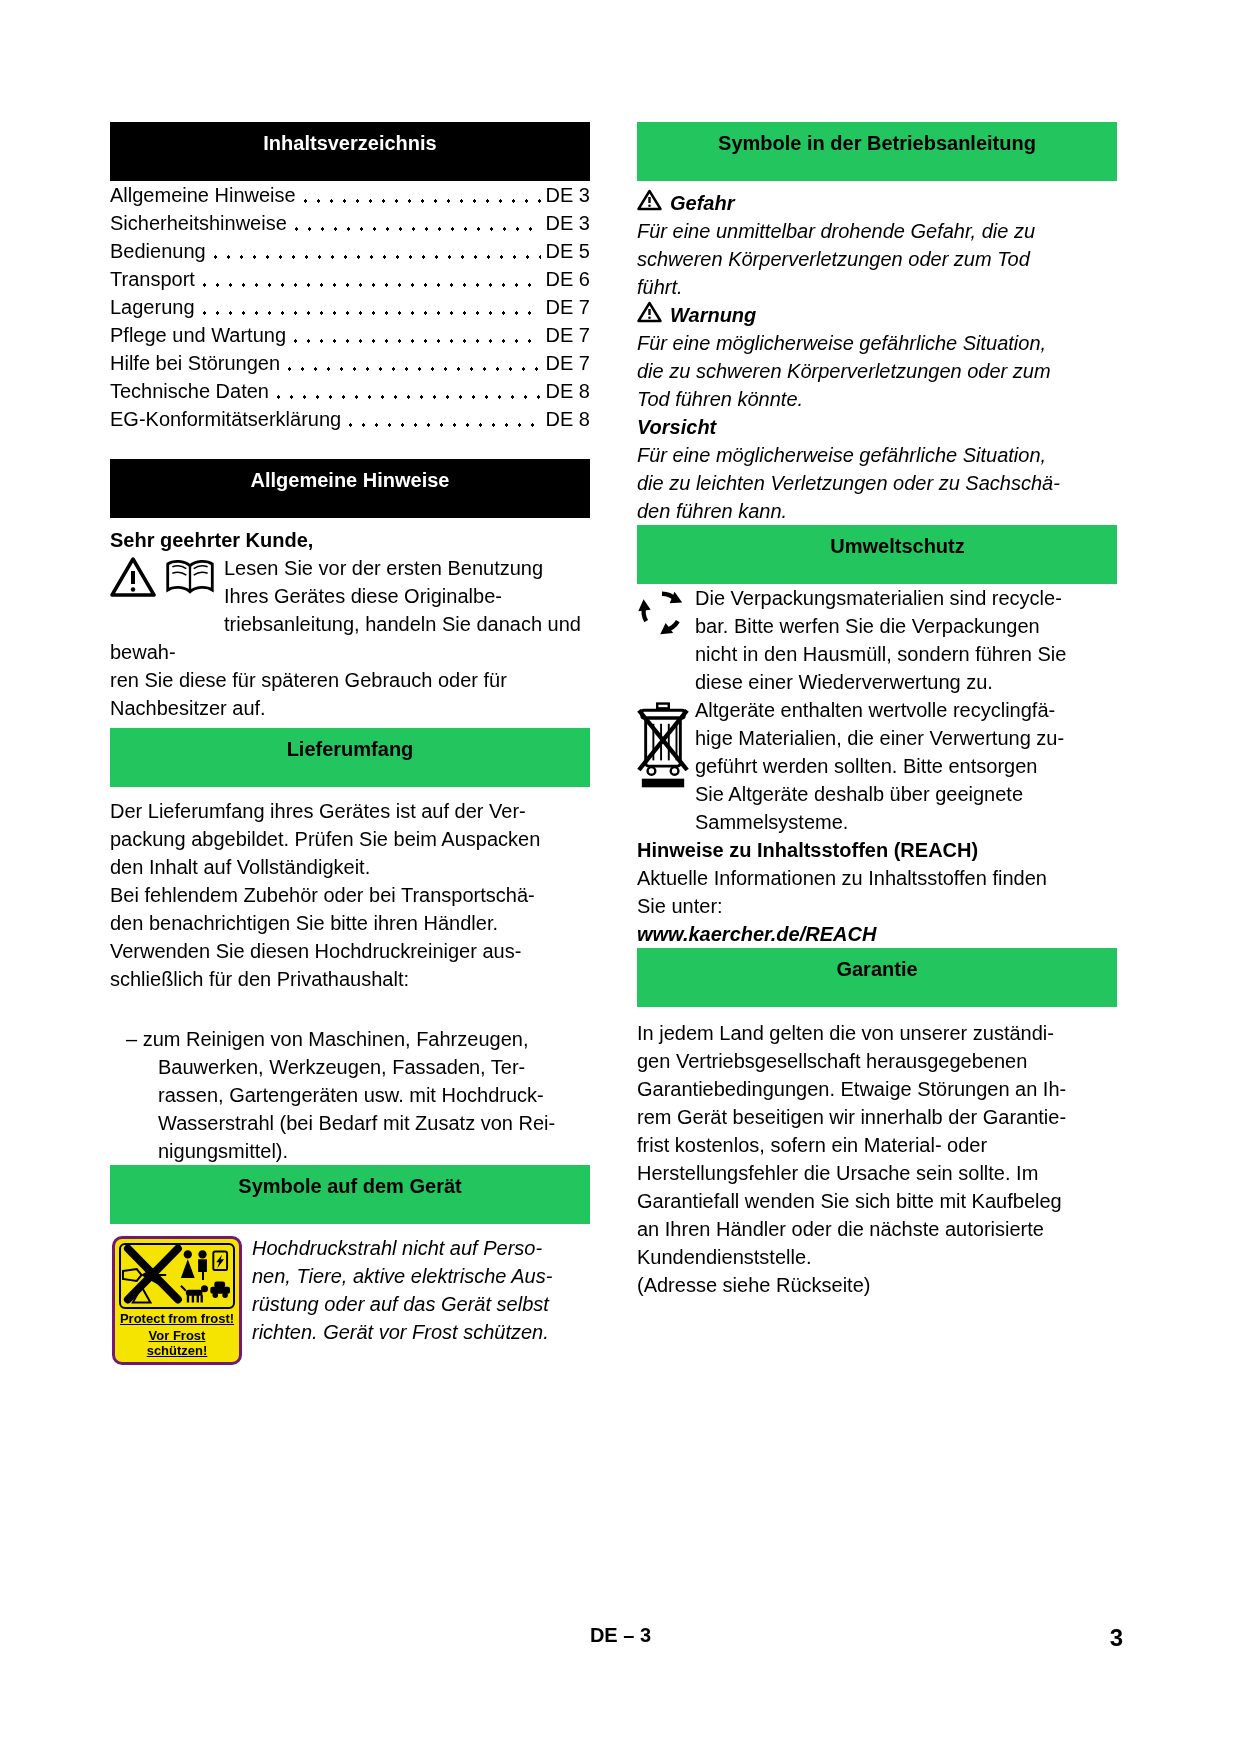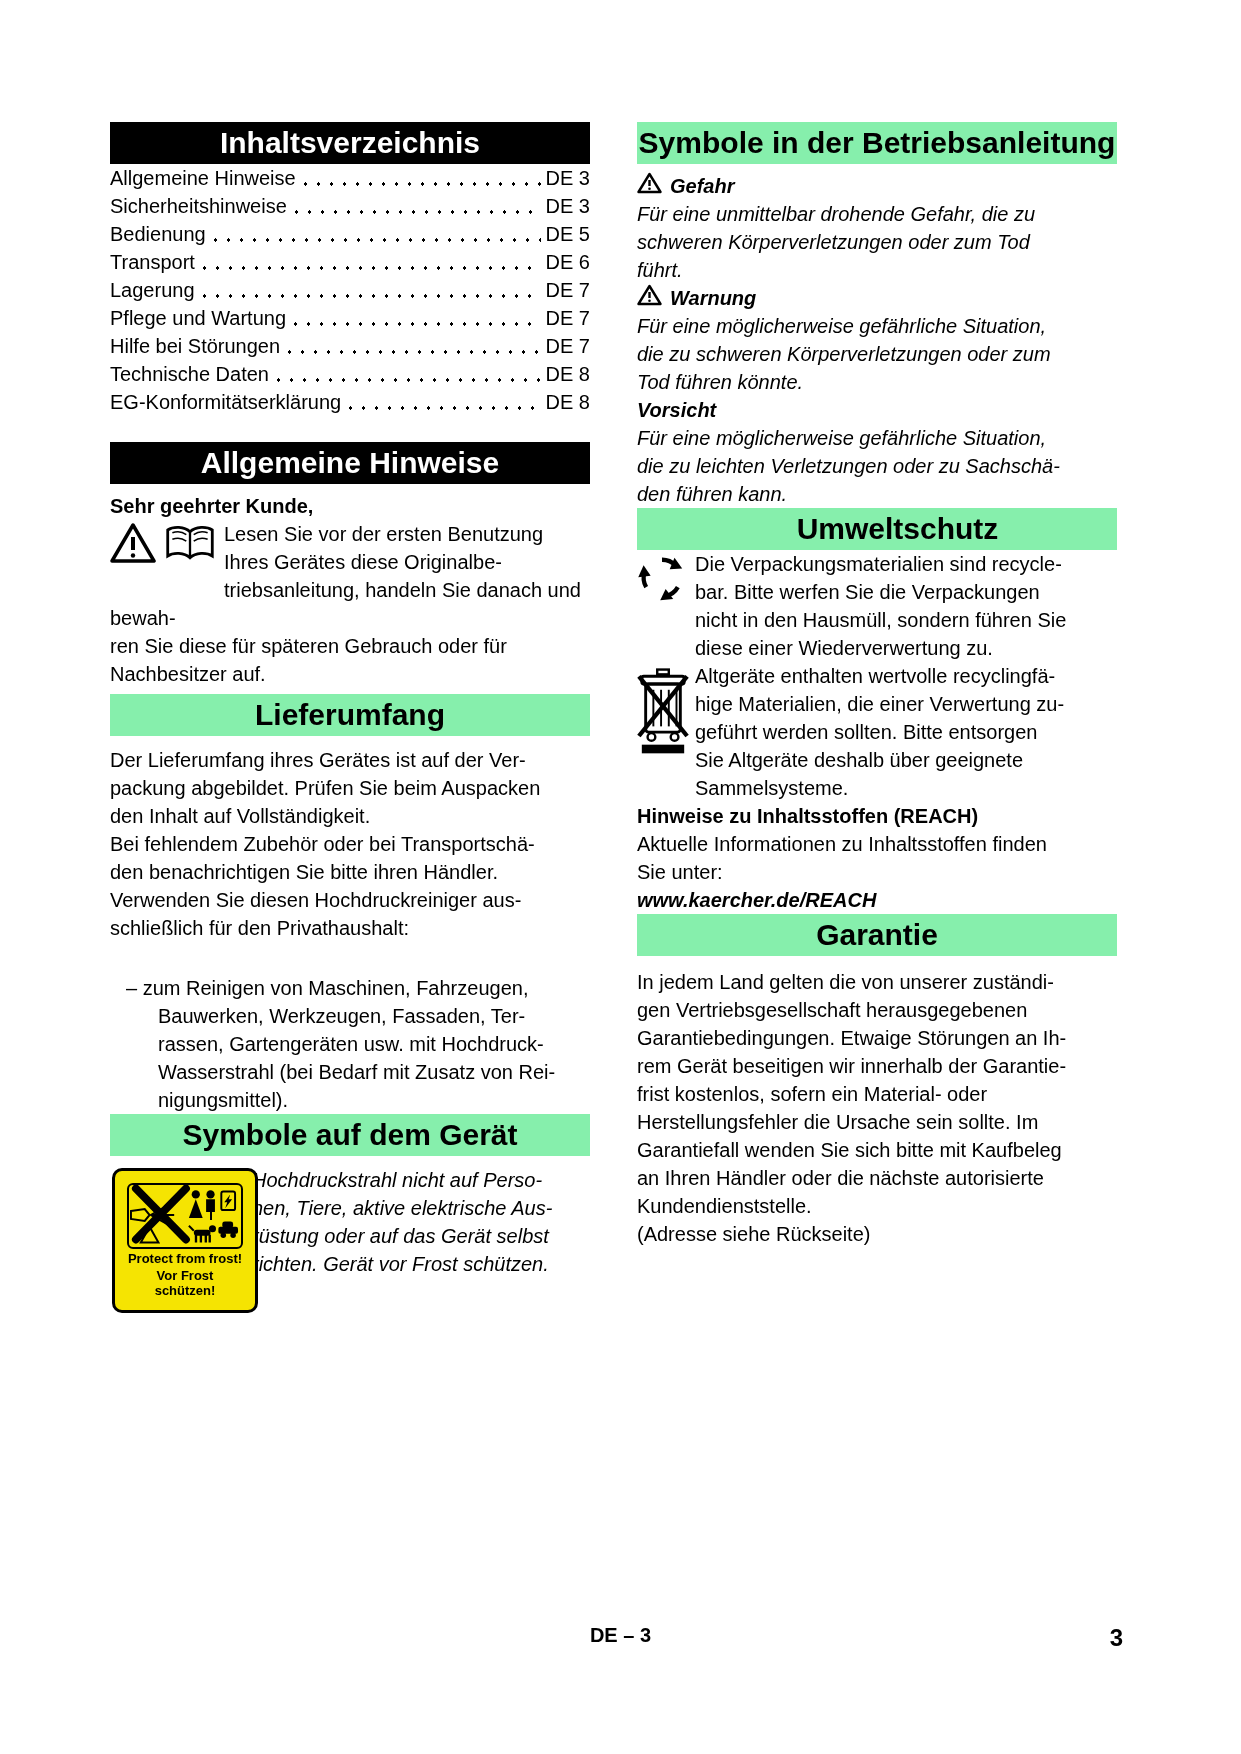--- a/index.html
+++ b/index.html
@@ -1,22 +1,22 @@
 <!DOCTYPE html>
 <html><head>
 <meta charset="utf-8">
 <style>
   html,body{margin:0;padding:0;background:#888;}
   .page{position:relative;width:1241px;height:1754px;background:#ffffff;
         font-family:"Liberation Sans",sans-serif;color:#000;overflow:hidden;}
   .content{position:absolute;left:110px;top:122px;width:1007px;display:flex;gap:47px;}
   .col{width:480px;font-size:20px;line-height:28px;}
-  .bar{height:42px;line-height:42px;text-align:center;font-weight:bold;font-size:30px;}
+  .bar{height:59px;line-height:42px;text-align:center;font-weight:bold;font-size:20px;}
   .bar.black{background:#000000;color:#ffffff;}
-  .bar.gray{background:#86efac;color:#000000;text-align:center;}
+  .bar.gray{background:#22c55e;color:#000000;text-align:center;}
   .pre{white-space:pre-line;}
   .italic{font-style:italic;}
   .bold{font-weight:bold;}
   .bolditalic{font-weight:bold;font-style:italic;}
   
   .toc{margin-bottom:0;}
   .toc-row{display:flex;align-items:baseline;height:28px;}
   .toc-label{white-space:nowrap;}
   .toc-dots{flex:1;margin:0 5px 0 3px;align-self:stretch;
     background-image:radial-gradient(circle,#000 1.5px,transparent 1.7px);
@@ -31,21 +31,21 @@
   #bar-umwelt{padding-left:41px;}
   #bar-garantie{margin-bottom:12px;}
   
   .intro-wrap{overflow:visible;}
   .intro-icons{float:left;width:106px;height:56px;margin:2px 8px 0 0;display:flex;gap:8px;align-items:flex-start;}
   
   .bullet{padding-left:48px;text-indent:-32px;white-space:pre-line;margin-top:32px;}
   
   .sticker-block{position:relative;min-height:116px;}
   .sticker{position:absolute;left:2px;top:2px;width:116px;background:#f5e402;
-           border:3px solid #000000;border-radius:10px;padding:12px;}
+           border:3px solid #701a75;border-radius:10px;padding:4px;text-decoration:underline;}
   .sticker-art{border:2px solid #000;border-radius:6px;height:62px;position:relative;overflow:hidden;}
   .sticker-text{font-weight:bold;font-size:13px;line-height:15px;text-align:center;margin-top:2px;}
   .sticker-caption{padding-left:142px;}
   
   .term-row{display:flex;align-items:flex-start;gap:8px;height:28px;}
   
   .env-item{position:relative;padding-left:58px;}
   .env-icon{position:absolute;left:0;top:2px;}
   
   .footer-center{position:absolute;left:0;right:0;top:1624px;text-align:center;

